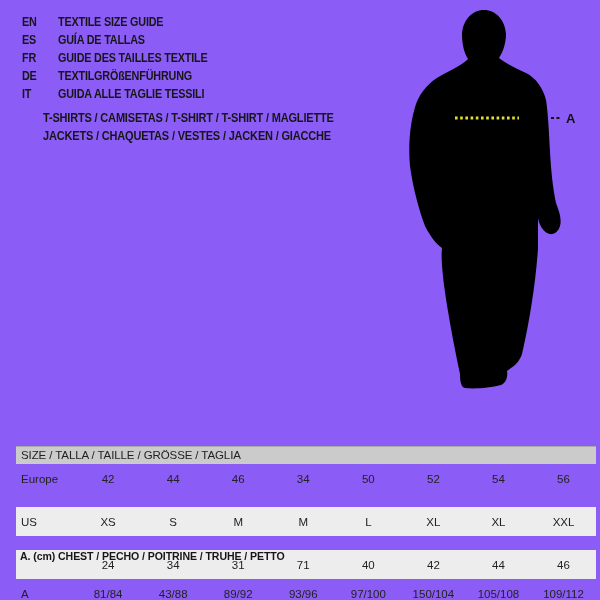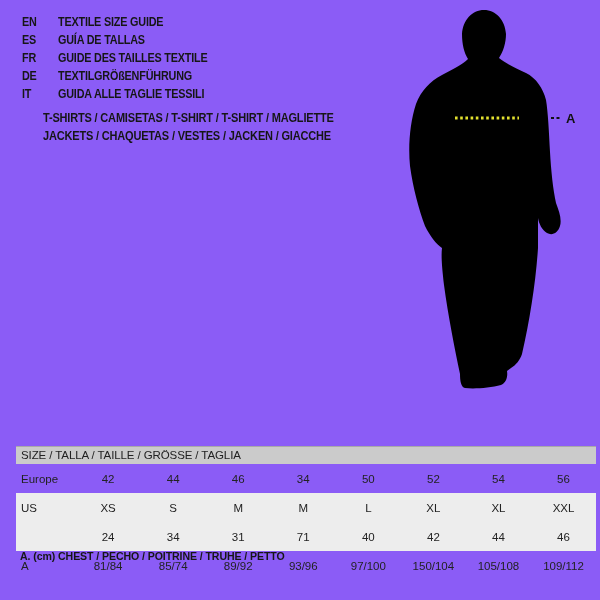--- a/index.html
+++ b/index.html
@@ -34,21 +34,21 @@
   
   #size-table {
     position:absolute; left:16px; top:446px; width:580px;
     border-top:1px solid #a9a9a9; font-size:11.5px; color:#222;
   }
   .t-header {
     height:17px; line-height:17px; background:#cbcbcb; padding-left:5px;
     letter-spacing:-0.1px; white-space:nowrap;
   }
   .t-row { display:flex; height:29px; align-items:center; }
-  .t-row.alt { background:#ededed; }
+  .t-row.alt { background:#ededed;margin-top:14px; }
   .t-label { width:55px; padding-left:5px; }
   .t-cell { width:65.6px; text-align:center; }
   
   #footnote {
     position:absolute; left:20px; top:548px; height:16px; line-height:16px;
     font-size:11.5px; font-weight:bold; letter-spacing:-0.1px;
     transform:scaleX(0.92); transform-origin:left center; white-space:nowrap;
   }
 </style>
 </head>
@@ -155,21 +155,21 @@
       <span class="t-cell">71</span>
       <span class="t-cell">40</span>
       <span class="t-cell">42</span>
       <span class="t-cell">44</span>
       <span class="t-cell">46</span>
     </div>
 
     <div class="t-row">
       <span class="t-label">A</span>
       <span class="t-cell">81/84</span>
-      <span class="t-cell">85/74</span>
+      <span class="t-cell">43/88</span>
       <span class="t-cell">89/92</span>
       <span class="t-cell">93/96</span>
       <span class="t-cell">97/100</span>
       <span class="t-cell">150/104</span>
       <span class="t-cell">105/108</span>
       <span class="t-cell">109/112</span>
     </div>
   </div>
 
   <div id="footnote">A. (cm) CHEST / PECHO / POITRINE / TRUHE / PETTO</div>

